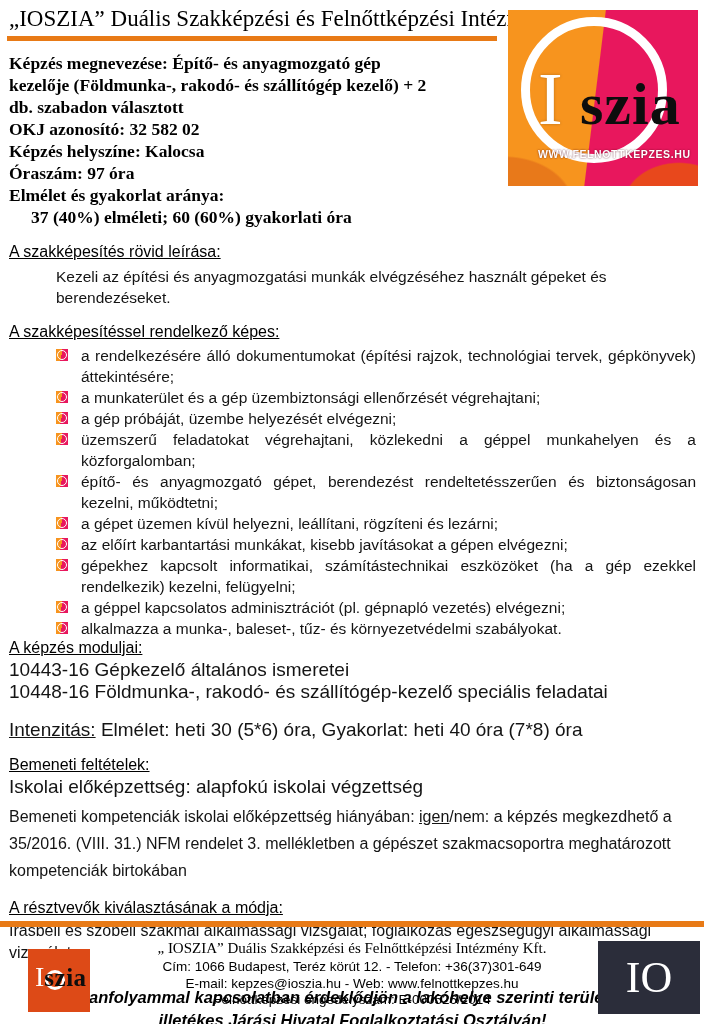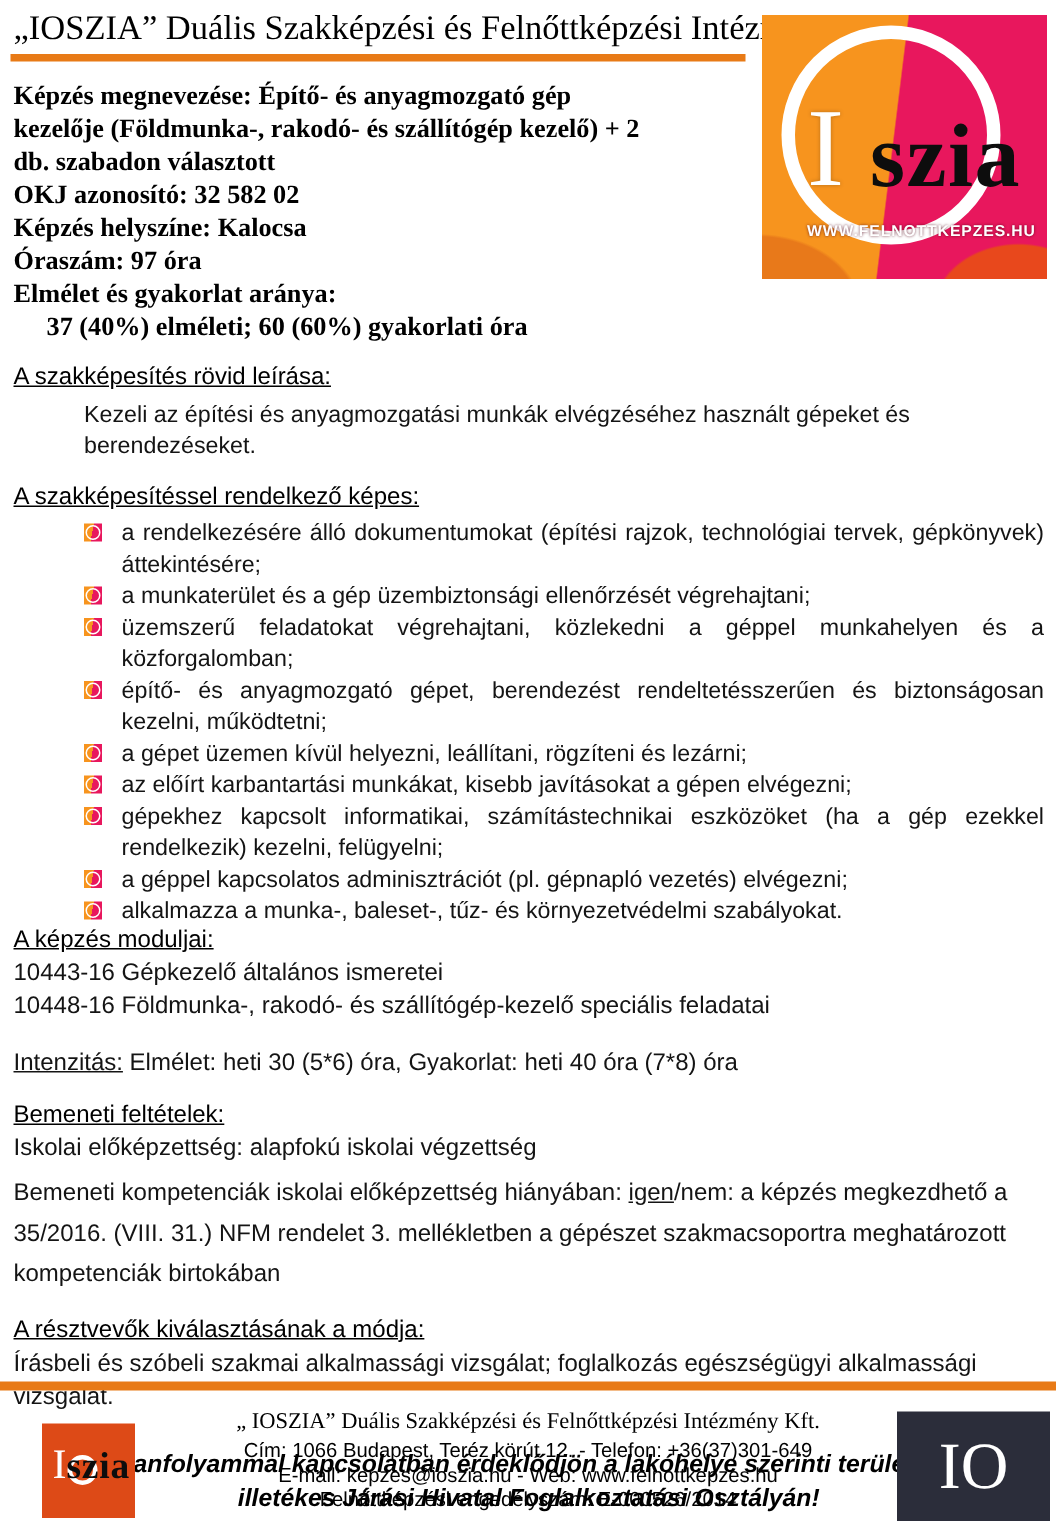--- a/index.html
+++ b/index.html
@@ -62,21 +62,21 @@
     text-align:justify;
   }
   .blt {
     position:absolute; left:47px; top:4px; width:12px; height:12px;
     background:linear-gradient(100deg,#f7941e 0 46%, #e8175d 46% 100%);
   }
   .blt::after {
     content:""; position:absolute; left:1px; top:1px; right:1px; bottom:1px;
     border:1.5px solid #fff; border-radius:50%;
   }
-  .plain-line { font-size:16px; line-height:22px; }
+  .plain-line { font-size:19px; line-height:22px; }
   .mt2  { margin-top:2px; }
   .mt16 { margin-top:16px; }
   .u { text-decoration:underline; }
   .competence { font-size:16px; line-height:27px; margin-top:5px; }
   .selection-body { font-size:16px; line-height:22px; margin-top:3px; width:660px; }
   .notice {
     margin-top:22px; padding:0 24px; text-align:center;
     font-weight:bold; font-style:italic; font-size:16.5px; line-height:23px; color:#000;
   }
   
@@ -133,21 +133,21 @@
       <div class="indent">37 (40%) elméleti; 60 (60%) gyakorlati óra</div>
     </div>
 
     <div class="sec-h">A szakképesítés rövid leírása:</div>
     <div class="desc-body">Kezeli az építési és anyagmozgatási munkák elvégzéséhez használt gépeket és berendezéseket.</div>
 
     <div class="sec-h">A szakképesítéssel rendelkező képes:</div>
     <ul class="abilities">
       <li><span class="blt"></span><span>a rendelkezésére álló dokumentumokat (építési rajzok, technológiai tervek, gépkönyvek) áttekintésére;</span></li>
       <li><span class="blt"></span><span>a munkaterület és a gép üzembiztonsági ellenőrzését végrehajtani;</span></li>
-      <li><span class="blt"></span></li>
+      <li><span class="blt"></span><span>a gép próbáját, üzembe helyezését elvégezni;</span></li>
       <li><span class="blt"></span><span>üzemszerű feladatokat végrehajtani, közlekedni a géppel munkahelyen és a közforgalomban;</span></li>
       <li><span class="blt"></span><span>építő- és anyagmozgató gépet, berendezést rendeltetésszerűen és biztonságosan kezelni, működtetni;</span></li>
       <li><span class="blt"></span><span>a gépet üzemen kívül helyezni, leállítani, rögzíteni és lezárni;</span></li>
       <li><span class="blt"></span><span>az előírt karbantartási munkákat, kisebb javításokat a gépen elvégezni;</span></li>
       <li><span class="blt"></span><span>gépekhez kapcsolt informatikai, számítástechnikai eszközöket (ha a gép ezekkel rendelkezik) kezelni, felügyelni;</span></li>
       <li><span class="blt"></span><span>a géppel kapcsolatos adminisztrációt (pl. gépnapló vezetés) elvégezni;</span></li>
       <li><span class="blt"></span><span>alkalmazza a munka-, baleset-, tűz- és környezetvédelmi szabályokat.</span></li>
     </ul>
 
     <div class="sec-h" style="margin-top:0;">A képzés moduljai:</div>

